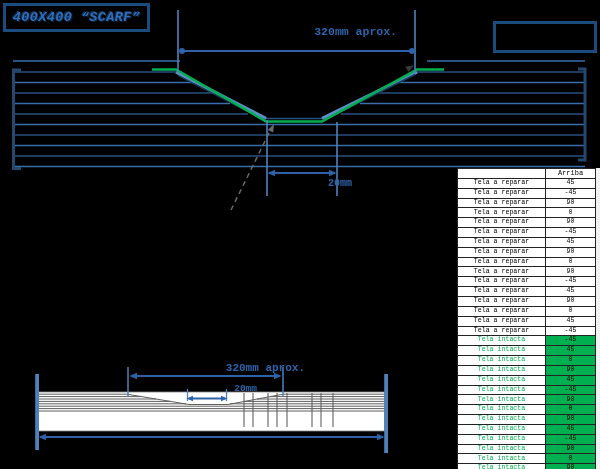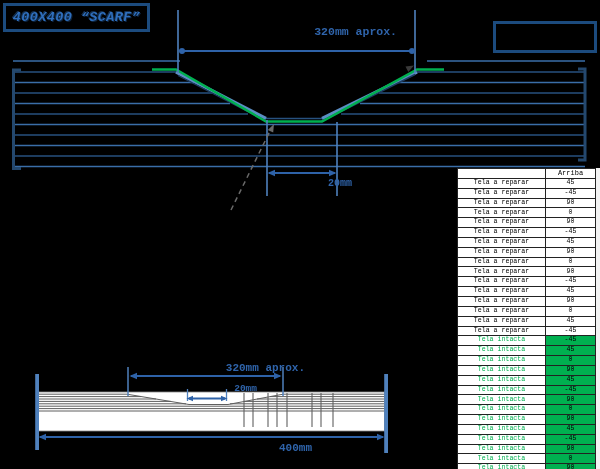--- a/index.html
+++ b/index.html
@@ -162,21 +162,20 @@
       </g>
     </g>
 
     <line x1="478" y1="318" x2="478" y2="401" stroke="#4f81bd" stroke-width="1.4"></line>
   </svg>
 
   <div class="dim-label lb-top320">320mm aprox.</div>
   <div class="dim-label lb-top20">20mm</div>
   <div class="dim-label lb-bot320">320mm aprox.</div>
   <div class="dim-label lb-bot20">20mm</div>
-  <div class="dim-label lb-bot400">400mm</div>
 
   <div class="table-wrap">
     <table class="ply">
       <tbody>
           <tr class="hdr">
             <td class="lbl"></td>
             <td class="val">Arriba</td>
           </tr>
           <tr class="repair">
             <td class="lbl">Tela a reparar</td>

